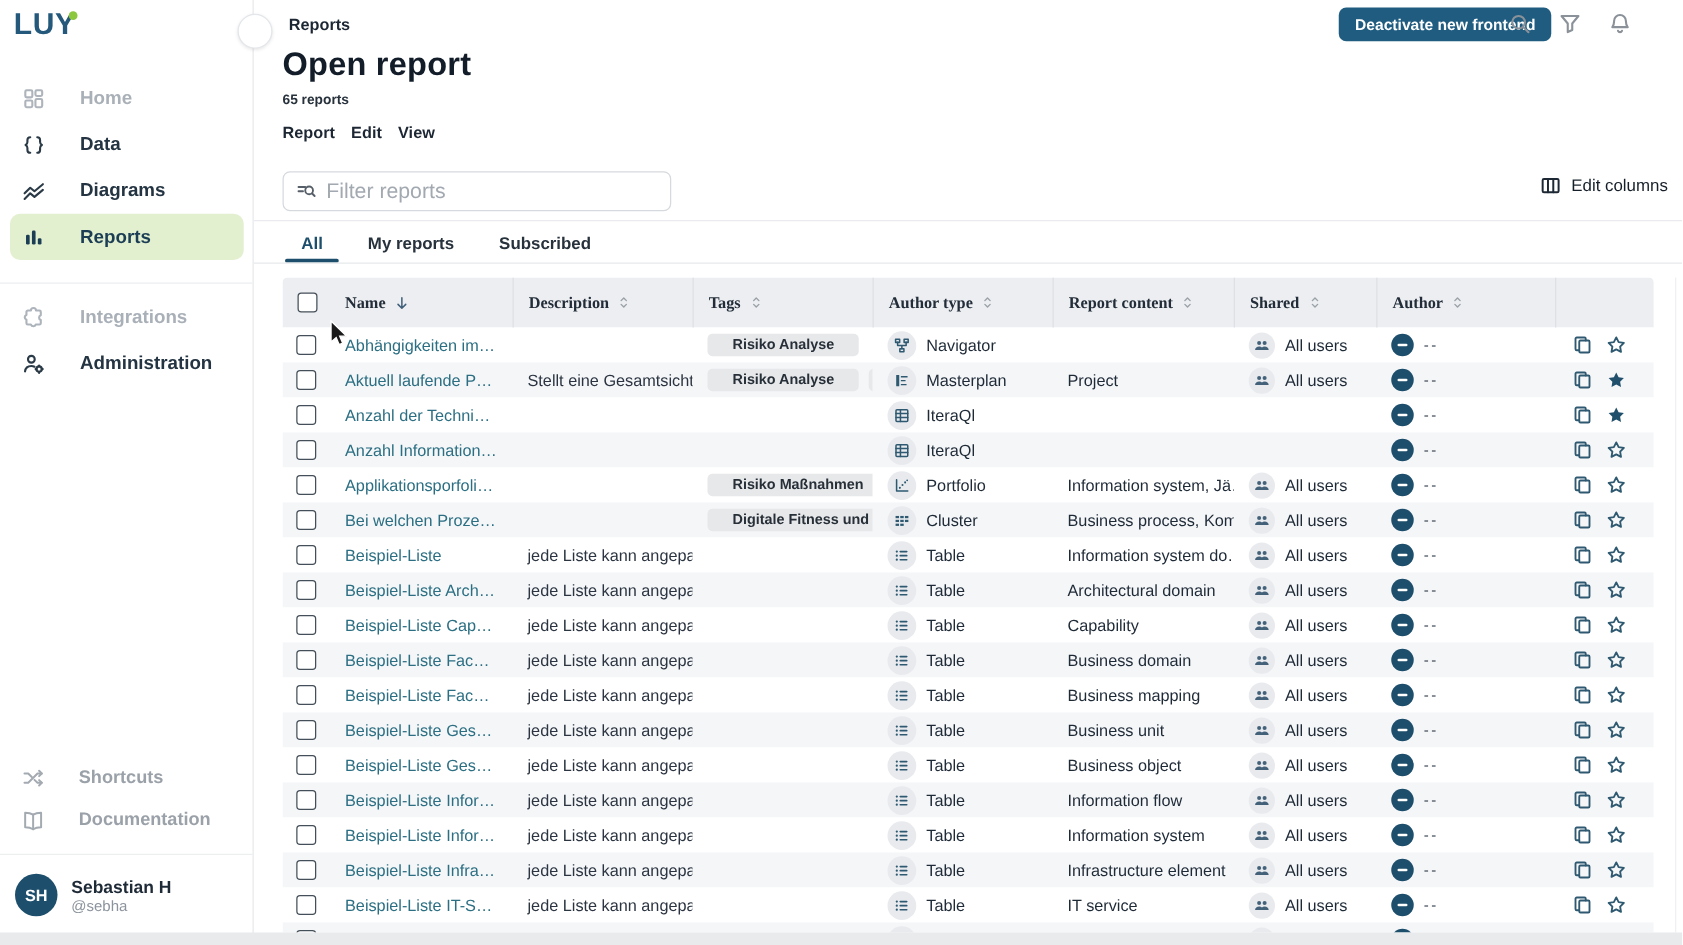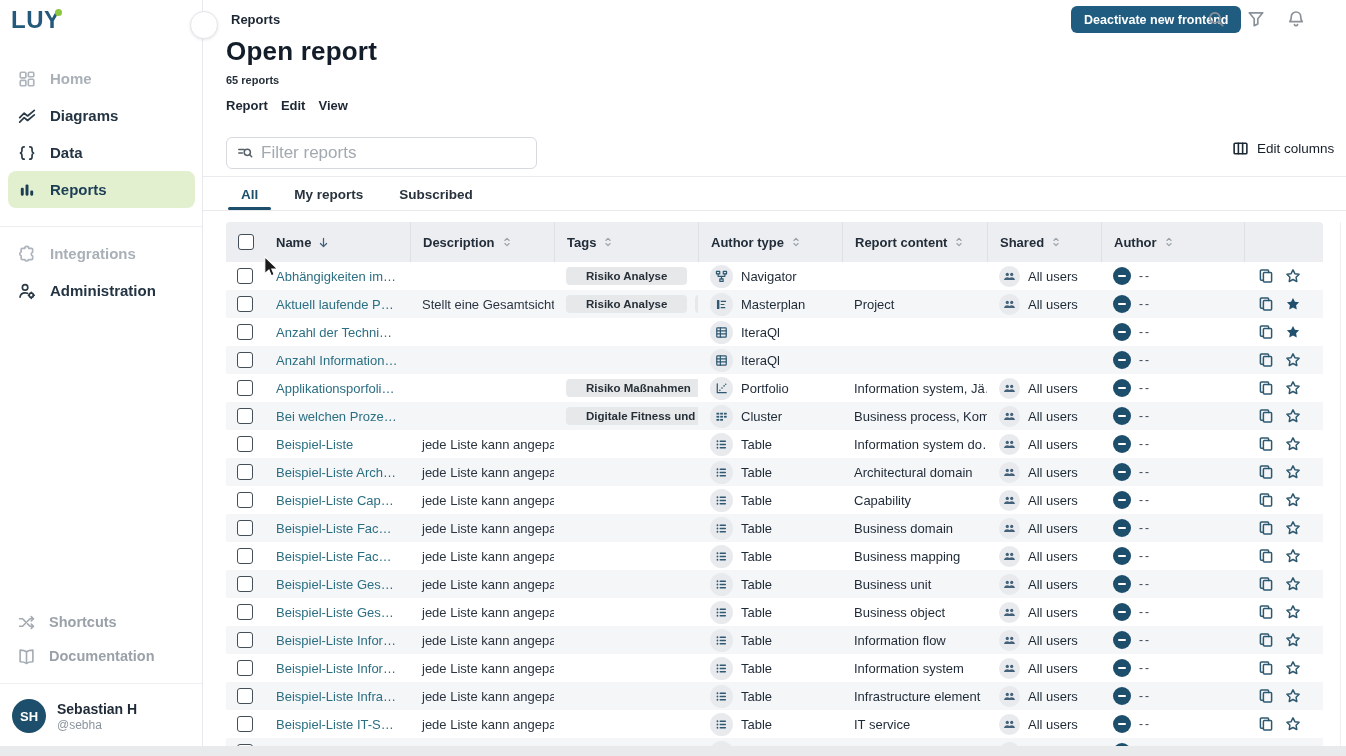--- a/index.html
+++ b/index.html
@@ -8,21 +8,21 @@
   .ic{display:inline-flex;align-items:center;justify-content:center;flex:none;}
   .ic svg{display:block;}
 
   
   .sidebar{position:absolute;left:0;top:0;width:202px;height:756px;background:#fff;border-right:1px solid #e7e9ec;z-index:4;}
   .logo{position:absolute;left:11px;top:6px;font-size:24px;font-weight:800;letter-spacing:.5px;color:#25597b;}
   .logo-wrap{position:relative;display:inline-block;}
   .logo-dot{position:absolute;width:7px;height:7px;border-radius:50%;background:#8dc63f;right:-1px;top:3px;}
   .side-nav{position:absolute;left:8px;right:7px;top:60px;}
   .side-nav2{position:absolute;left:8px;right:7px;top:235px;}
-  .side-item{display:flex;align-items:center;gap:14px;height:37px;padding:0 10px;border-radius:8px;
+  .side-item{display:flex;align-items:center;gap:28px;height:37px;padding:0 10px;border-radius:8px;
              font-size:15px;font-weight:600;color:#243442;cursor:pointer;}
   .side-item .ic{width:18px;height:18px;color:#2b3a47;}
   .side-item.disabled{color:#a9b0b8;}
   .side-item.disabled .ic{color:#aeb4bb;}
   .side-item.active{background:#e3f0d0;color:#1c3e55;}
   .side-item.active .ic{color:#1c3e55;}
   .side-divider{position:absolute;left:0;right:0;top:226px;height:1px;background:#eceef0;}
   .side-footer{position:absolute;left:8px;right:7px;top:605px;}
   .side-footer .side-item{height:34px;font-size:14.5px;color:#9aa1a8;}
   .side-footer .side-item .ic{color:#a3aab1;width:17px;height:17px;}
@@ -61,21 +61,21 @@
   .tab{padding:0 18px;display:flex;align-items:center;font-size:13.5px;font-weight:600;color:#28323d;position:relative;cursor:pointer;}
   .tab.active{color:#1d4e6b;font-weight:700;}
   .tab.active::after{content:"";position:absolute;left:5px;right:5px;bottom:0;height:3px;background:#1d4e6b;border-radius:2px;}
   .tabs-border{position:absolute;left:0;right:0;top:210px;height:1px;background:#e7e9eb;}
 
   
   .table-wrap{position:absolute;left:23px;top:222px;width:1097px;height:524px;overflow:hidden;}
   .tr{display:grid;grid-template-columns:38px 146px 144px 144px 144px 145px 114px 143px 79px;align-items:center;}
   .thead{height:40px;background:#eceef1;border-radius:4px 4px 0 0;}
   .th{height:100%;display:flex;align-items:center;gap:6px;padding:0 12px;font-size:13px;font-weight:700;
-      color:#222d39;box-sizing:border-box;white-space:nowrap;overflow:hidden;}
+      color:#222d39;box-sizing:border-box;white-space:nowrap;overflow:hidden;font-family:Liberation Serif, serif;}
   .th.sep{border-left:1px solid #dde0e4;}
   .th .sort-ic{color:#9aa1a8;width:12px;height:12px;}
   .th .arrow-ic{color:#41607a;width:13px;height:13px;}
   .row{height:28px;background:#fff;font-size:13px;}
   .row.alt{background:#f4f6f8;}
   .td{padding:0 12px;display:flex;align-items:center;gap:8px;overflow:hidden;white-space:nowrap;box-sizing:border-box;height:100%;}
   .cb{width:16px;height:16px;border:1.5px solid #454f59;border-radius:3px;background:#fff;box-sizing:border-box;cursor:pointer;flex:none;}
   .cell-cb{justify-content:flex-start;padding-left:11px;}
   .name-link{color:#2c6f83;cursor:pointer;overflow:hidden;text-overflow:ellipsis;}
   .desc{color:#2b3440;}
@@ -116,34 +116,34 @@
               <rect x="9.2" y="2" width="4.8" height="4" rx="1"></rect>
               <rect x="2" y="9.2" width="5" height="4.8" rx="1"></rect>
               <rect x="9.2" y="8.2" width="4.8" height="5.8" rx="1"></rect>
             </svg>
           </span>
           <span>Home</span>
         </div>
         <div class="side-item">
           <span class="ic">
             <svg viewBox="0 0 16 16" fill="none" stroke="currentColor" stroke-width="1.5" stroke-linecap="round" stroke-linejoin="round">
+              <path d="M5.5 2.5c-1.6 0-2 .8-2 2v1.4c0 .9-.4 1.6-1.3 2.1.9.5 1.3 1.2 1.3 2.1v1.4c0 1.2.4 2 2 2"></path>
+              <path d="M10.5 2.5c1.6 0 2 .8 2 2v1.4c0 .9.4 1.6 1.3 2.1-.9.5-1.3 1.2-1.3 2.1v1.4c0 1.2-.4 2-2 2"></path>
+            </svg>
+          </span>
+          <span>Data</span>
+        </div>
+        <div class="side-item">
+          <span class="ic">
+            <svg viewBox="0 0 16 16" fill="none" stroke="currentColor" stroke-width="1.5" stroke-linecap="round" stroke-linejoin="round">
               <path d="M1.5 9.5l4-4 3 2.5 6-5"></path>
               <path d="M1.5 13.5l4-4 3 2.5 6-5"></path>
             </svg>
           </span>
           <span>Diagrams</span>
-        </div>
-        <div class="side-item">
-          <span class="ic">
-            <svg viewBox="0 0 16 16" fill="none" stroke="currentColor" stroke-width="1.5" stroke-linecap="round" stroke-linejoin="round">
-              <path d="M5.5 2.5c-1.6 0-2 .8-2 2v1.4c0 .9-.4 1.6-1.3 2.1.9.5 1.3 1.2 1.3 2.1v1.4c0 1.2.4 2 2 2"></path>
-              <path d="M10.5 2.5c1.6 0 2 .8 2 2v1.4c0 .9.4 1.6 1.3 2.1-.9.5-1.3 1.2-1.3 2.1v1.4c0 1.2-.4 2-2 2"></path>
-            </svg>
-          </span>
-          <span>Data</span>
         </div>
         <div class="side-item active">
           <span class="ic">
             <svg viewBox="0 0 16 16" fill="currentColor">
               <rect x="2.5" y="6" width="2.6" height="7" rx="1"></rect>
               <rect x="6.7" y="3" width="2.6" height="10" rx="1"></rect>
               <rect x="10.9" y="8.5" width="2.6" height="4.5" rx="1"></rect>
             </svg>
           </span>
           <span>Reports</span>

